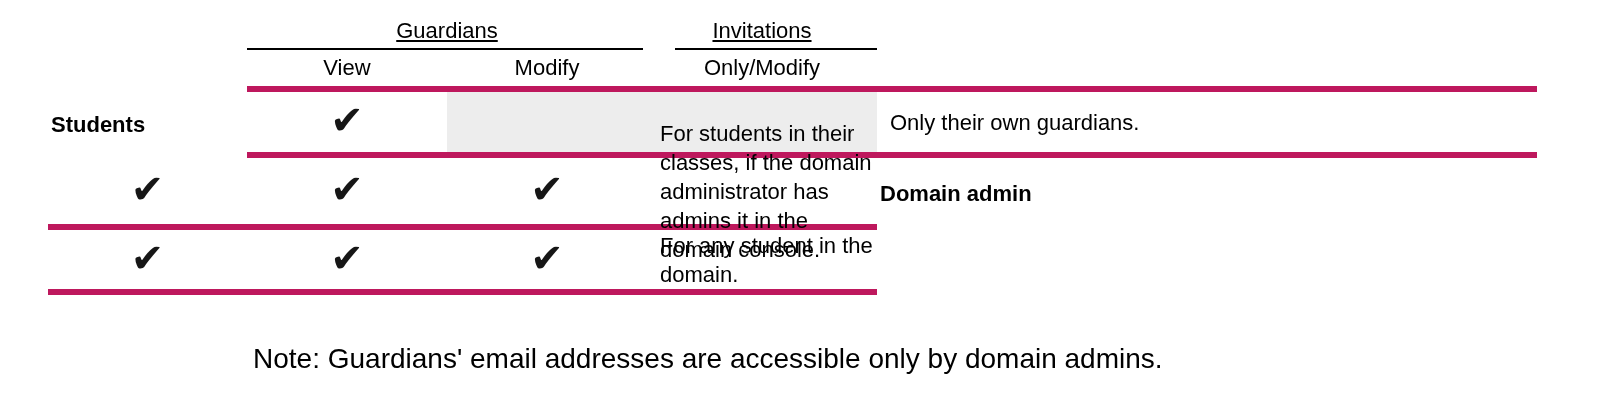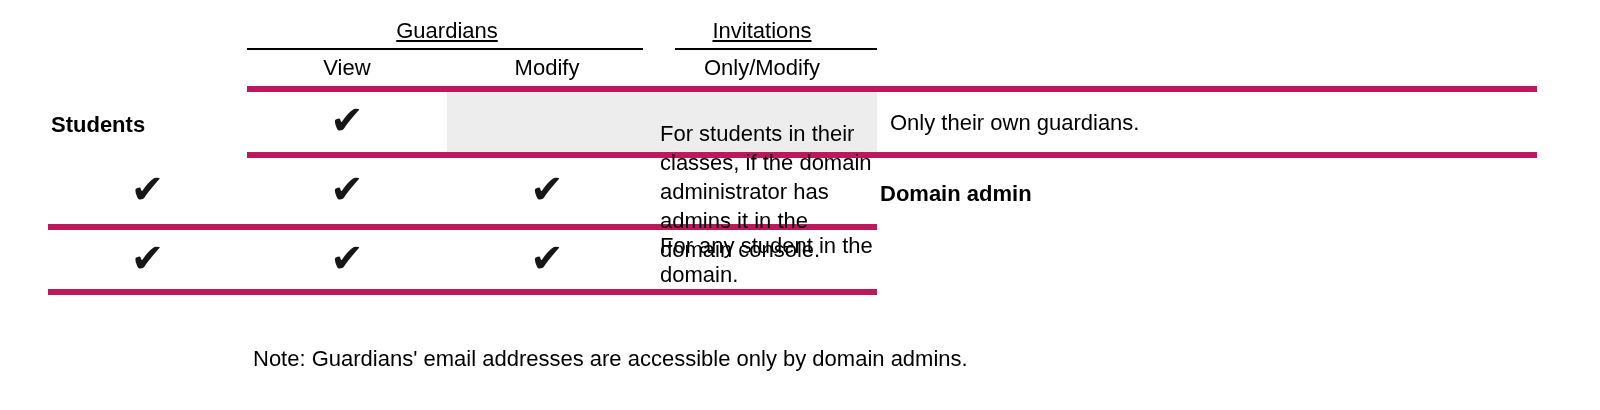--- a/index.html
+++ b/index.html
@@ -20,21 +20,21 @@
   .note{justify-content:flex-start;padding-left:13px;line-height:29px;text-align:left;}
   .group{position:relative;text-decoration:underline;}
   .ul{position:absolute;height:2px;background:#000000;bottom:0;}
   .ul-g{left:0;right:4px;}
   .ul-i{left:28px;right:0;}
   .gray{background:#ededed;}
   .check{
     font-family:"DejaVu Sans",sans-serif;font-size:40px;font-weight:700;
     line-height:1;color:#161616;padding-bottom:4px;
   }
-  .footnote{position:absolute;left:253px;top:345px;font-size:22px;line-height:28px;}
+  .footnote{position:absolute;left:253px;top:345px;font-size:28px;line-height:28px;}
 </style>
 </head>
 <body>
 
 <div class="grid">
 
   <div class="c"></div>
   <div class="c group" style="grid-column:2/4">
     <span>Guardians</span>
     <i class="ul ul-g"></i>

